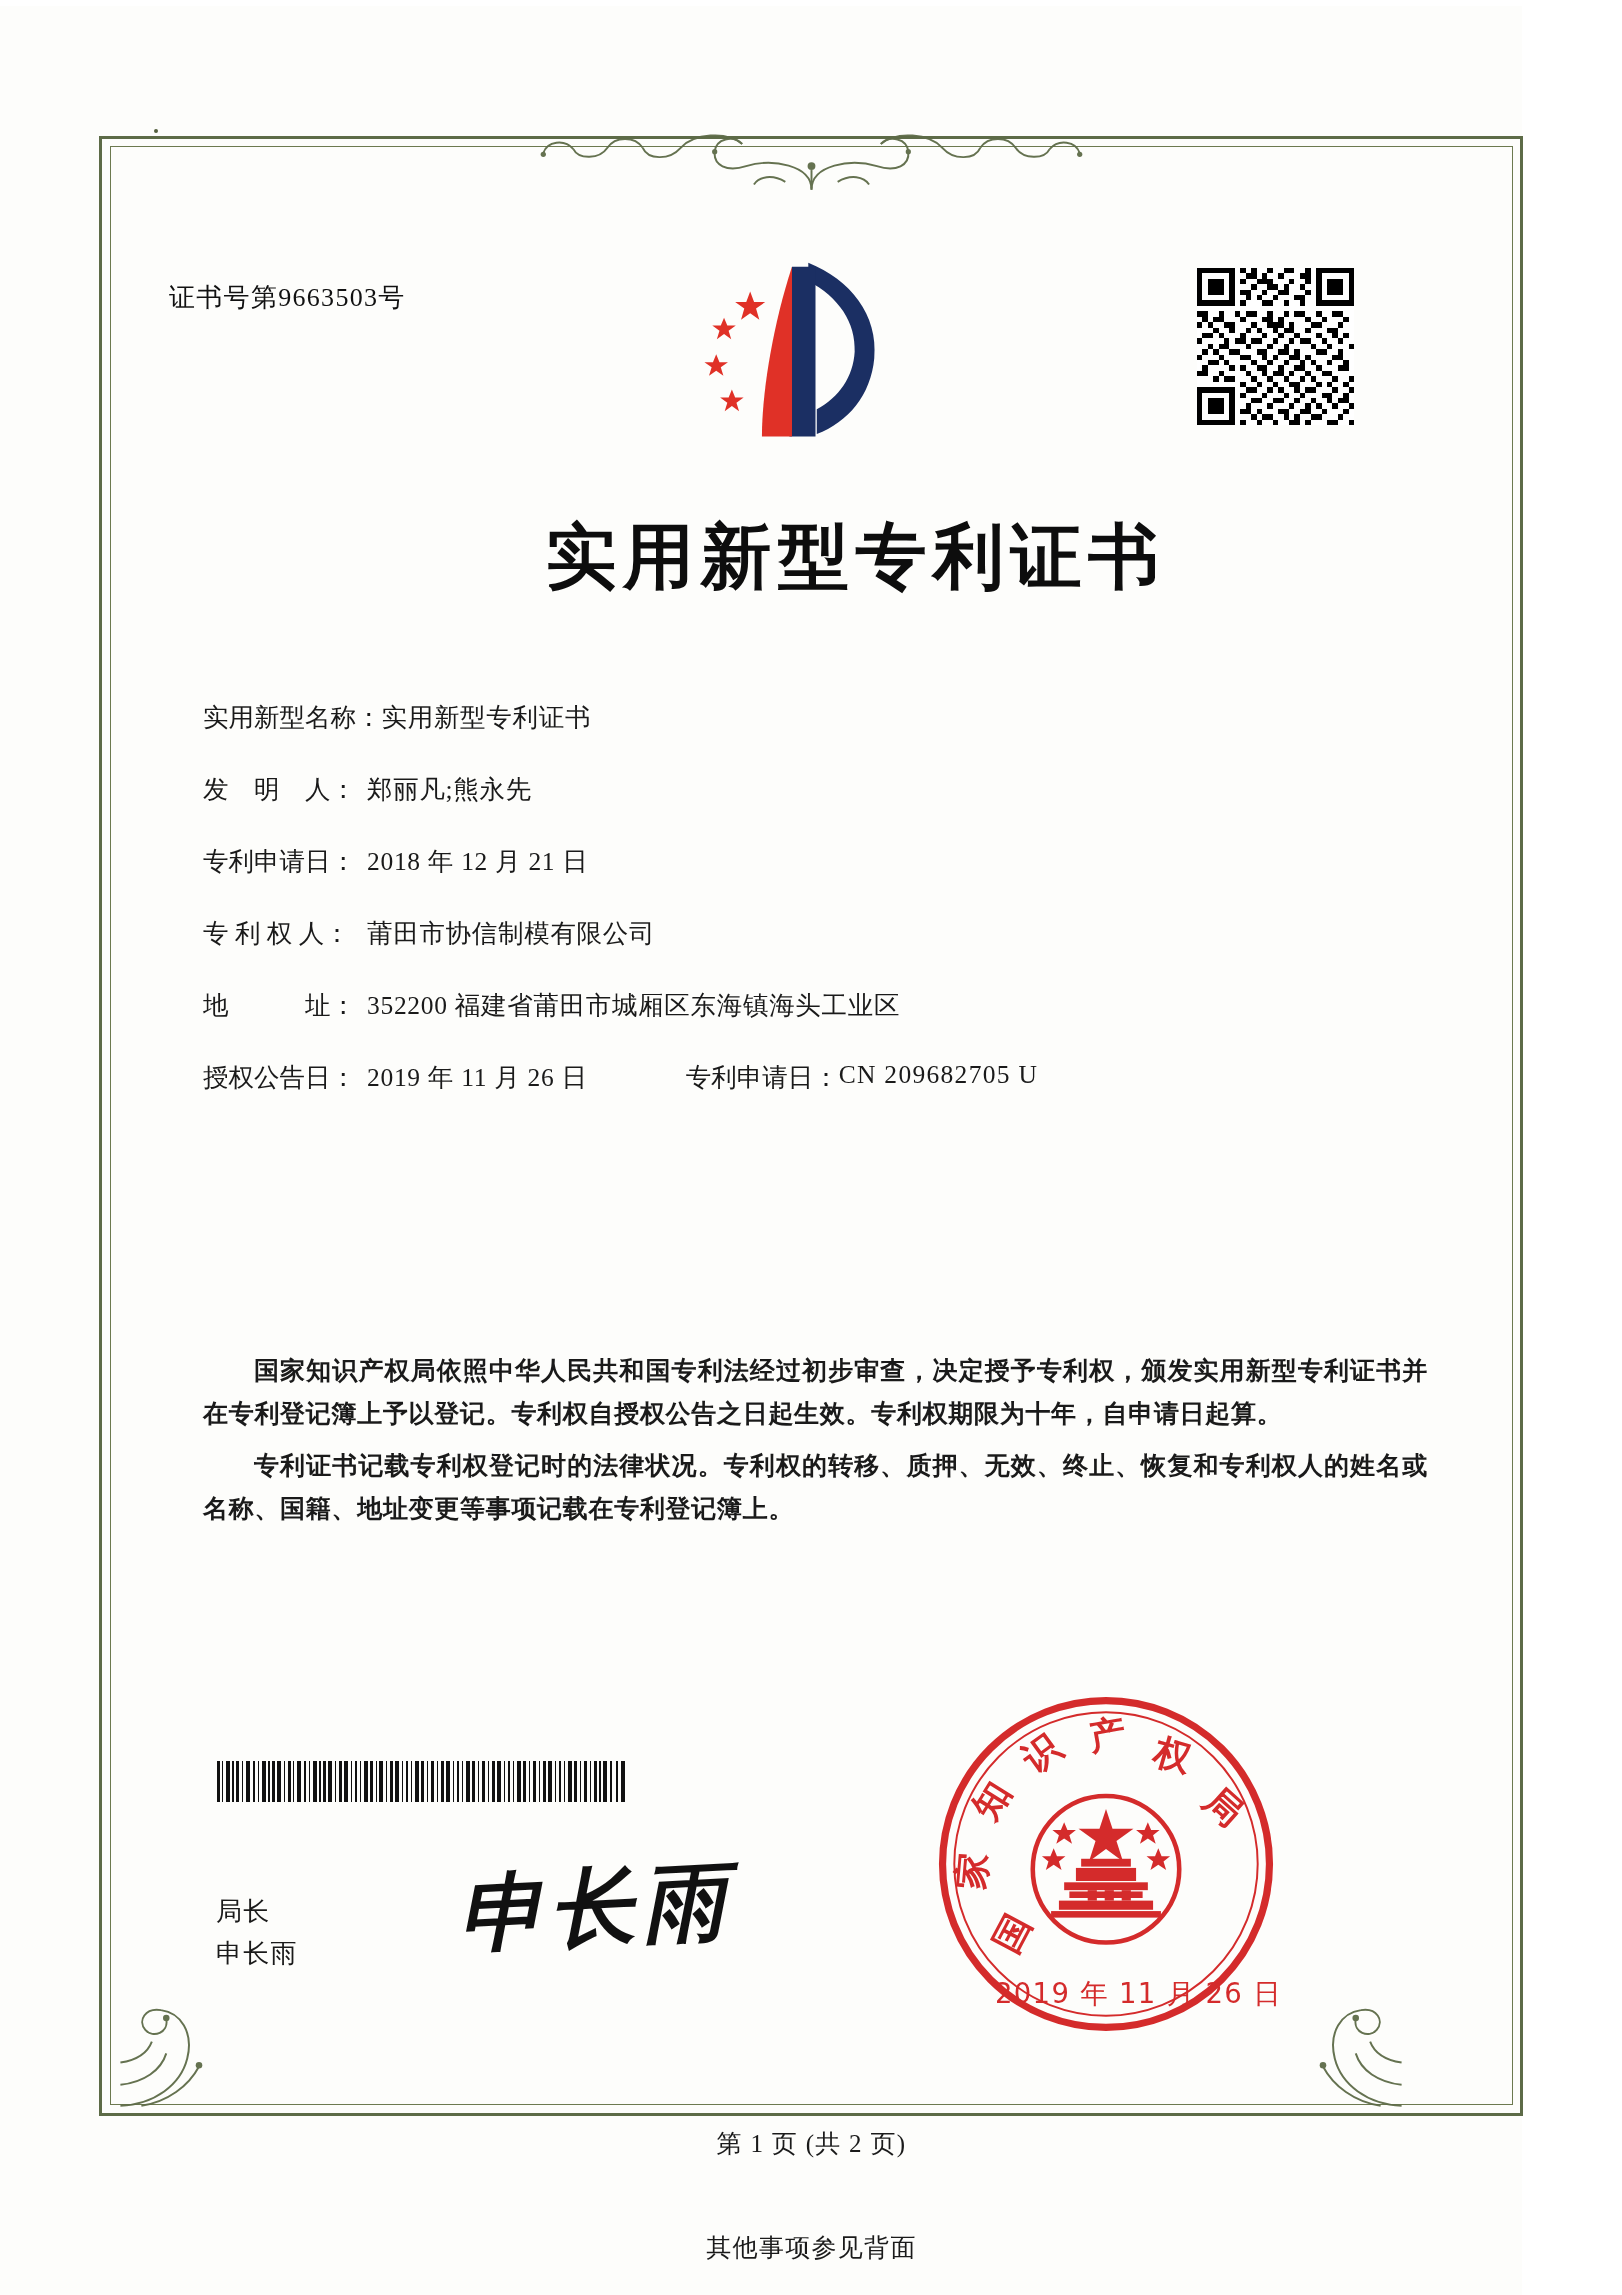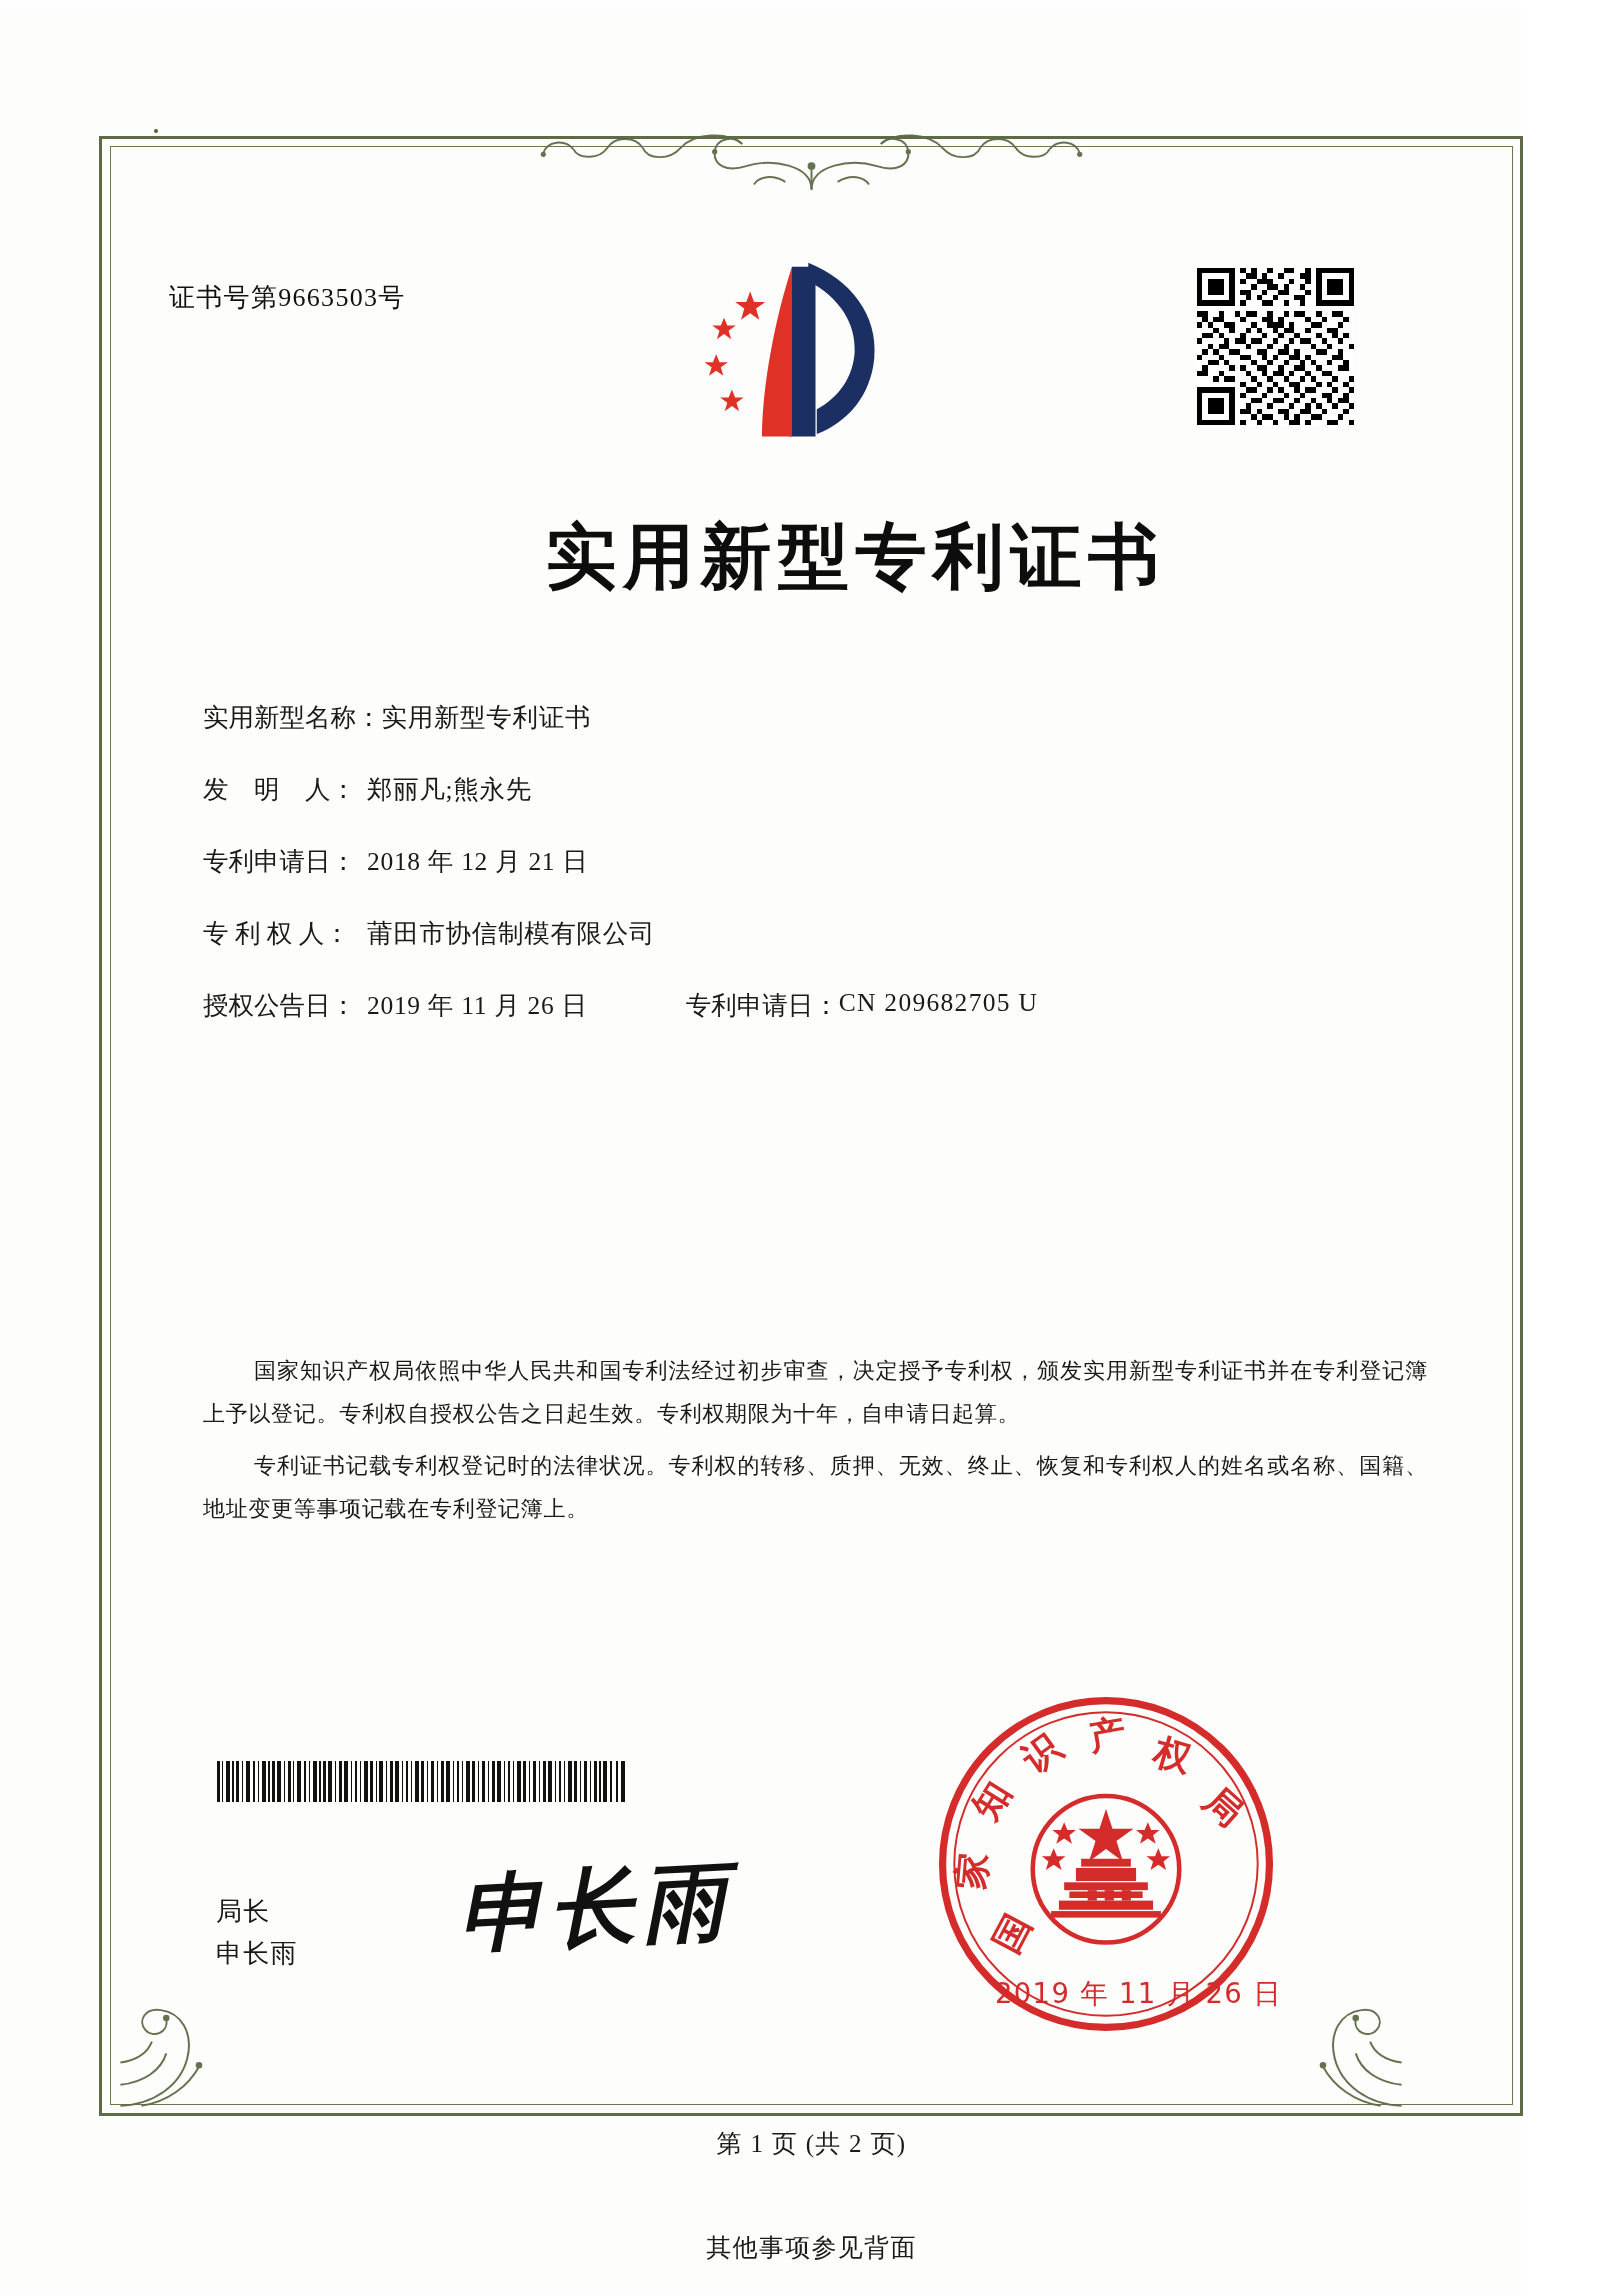--- a/index.html
+++ b/index.html
@@ -141,24 +141,25 @@
     font-family: "Liberation Serif", serif;
     letter-spacing: 1.3px;
   }
 
   
   .body-text {
     position: absolute;
     left: 203px;
     top: 1343px;
     width: 1225px;
-    font-size: 22px;
+    font-size: 25px;
     line-height: 43px;
     text-align: justify;
     letter-spacing: 0.7px;
+    font-weight: bold;
   }
   .body-text p {
     margin: 0 0 9.2px 0;
     text-indent: 51px;
   }
 
   
   .barcode {
     position: absolute;
     left: 216px;
@@ -528,20 +529,24 @@
     <div class="frow">
       <span class="flabel">专利申请日：</span>
       <span class="fvalue">2018 年 12 月 21 日</span>
     </div>
 
     <div class="frow">
       <span class="flabel">专 利 权 人：</span>
       <span class="fvalue">莆田市协信制模有限公司</span>
     </div>
 
+    <div class="frow">
+      <span class="flabel">地　　　址：</span>
+      <span class="fvalue">352200 福建省莆田市城厢区东海镇海头工业区</span>
+    </div>
 
     <div class="frow pair">
       <span class="flabel">授权公告日：</span>
       <span class="fvalue">2019 年 11 月 26 日</span>
       <span class="flabel second-label">专利申请日：</span>
       <span class="fvalue mono-val">CN 209682705 U</span>
     </div>
 
   </div>
 

